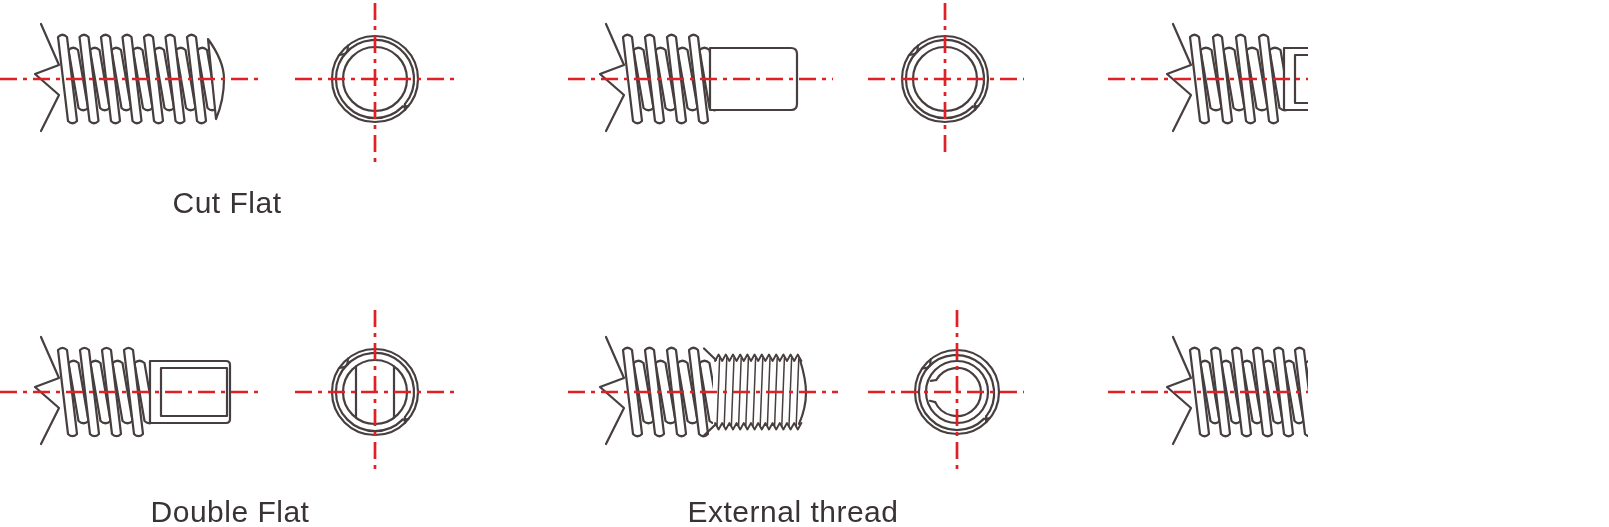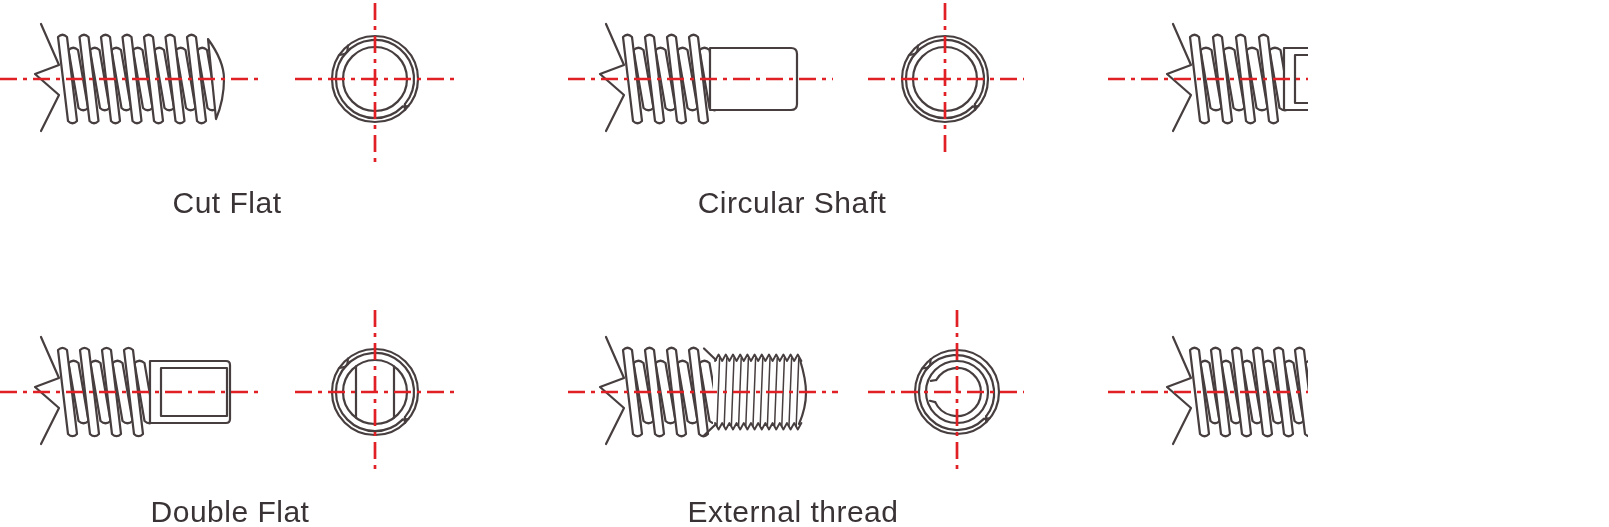--- a/index.html
+++ b/index.html
@@ -278,16 +278,15 @@
         </g>
         <g>
           <line x1="1108" y1="392" x2="1408" y2="392" fill="none" stroke="#e02025" stroke-width="2.7" stroke-dasharray="17 6 4 6"></line>
           <line x1="1442" y1="392" x2="1606" y2="392" fill="none" stroke="#e02025" stroke-width="2.7" stroke-dasharray="17 6 4 6"></line>
           <line x1="1528" y1="310" x2="1528" y2="472" fill="none" stroke="#e02025" stroke-width="2.7" stroke-dasharray="17 6 4 6"></line>
         </g>
       </g>
     </svg>
 
   <div class="fig-label" style="left:227px;top:188px">Cut Flat</div>
-  <div class="fig-label" style="left:792px;top:188px">Circular Shaft</div>
   <div class="fig-label" style="left:793px;top:497px">External thread</div>
   <div class="fig-label" style="left:230px;top:497px">Double Flat</div>
 </div>
 
 </body></html>

